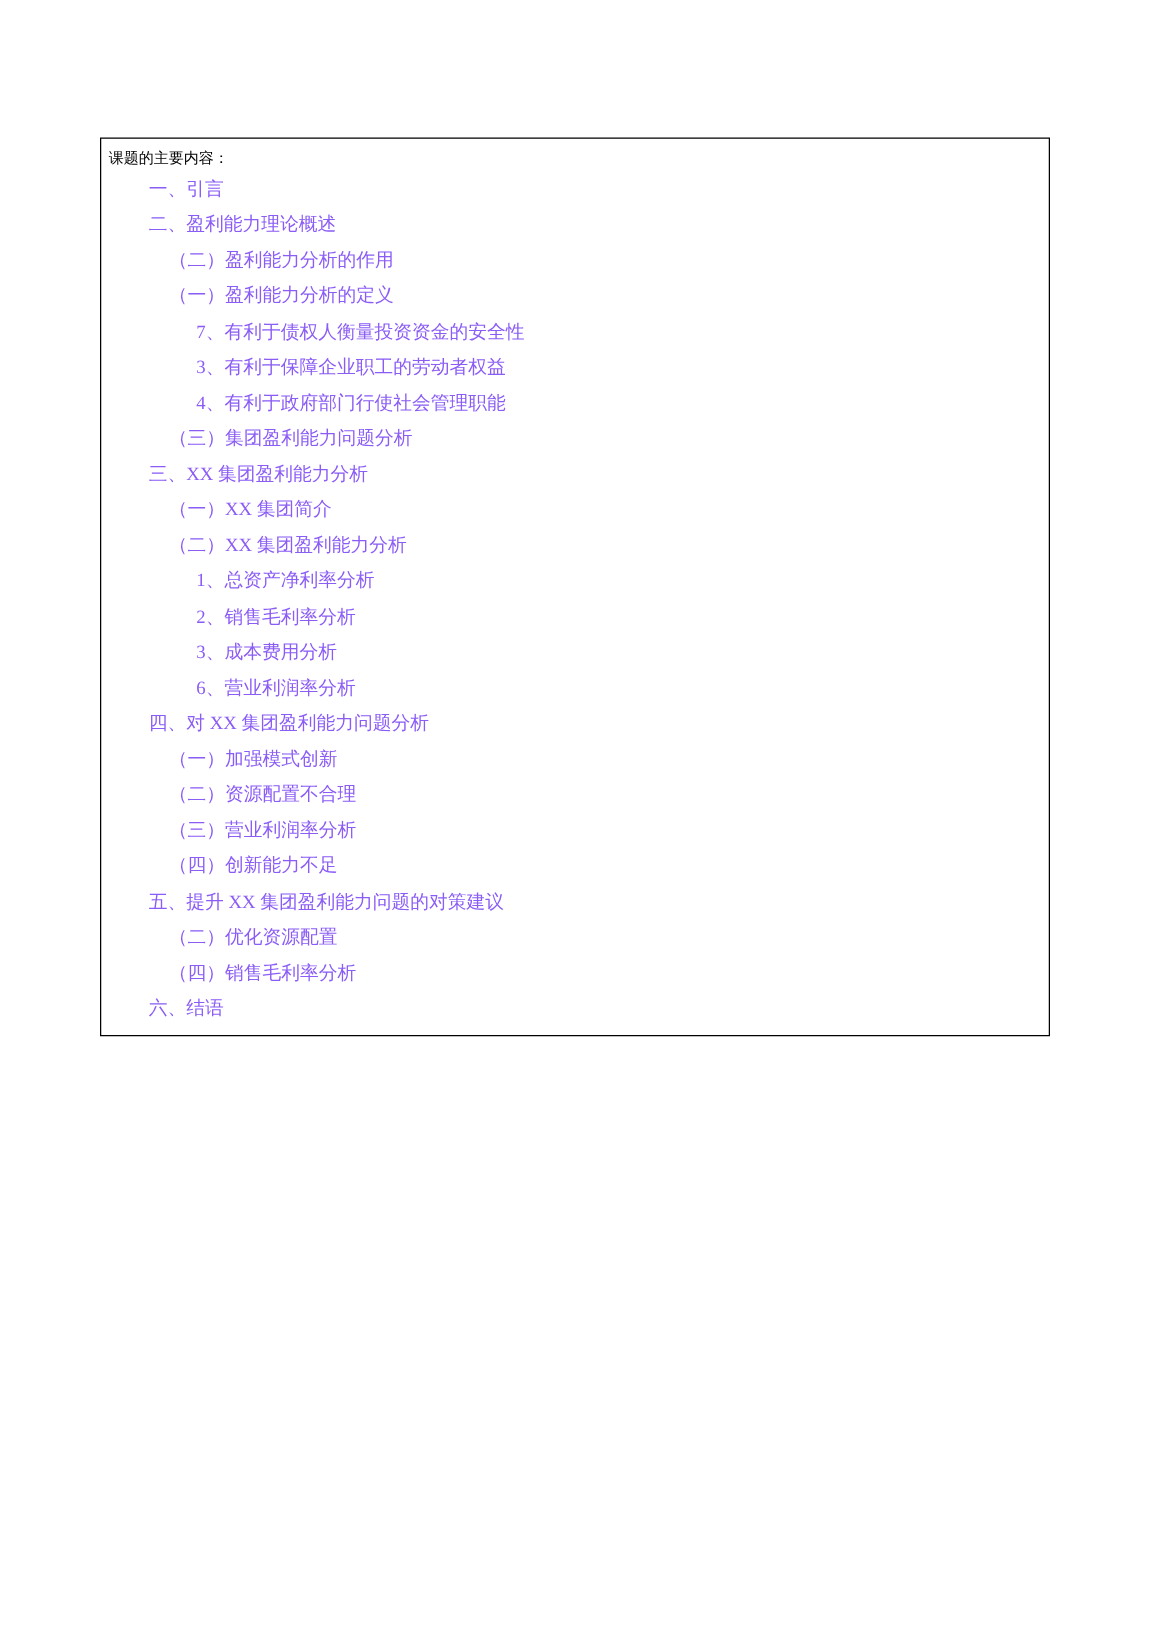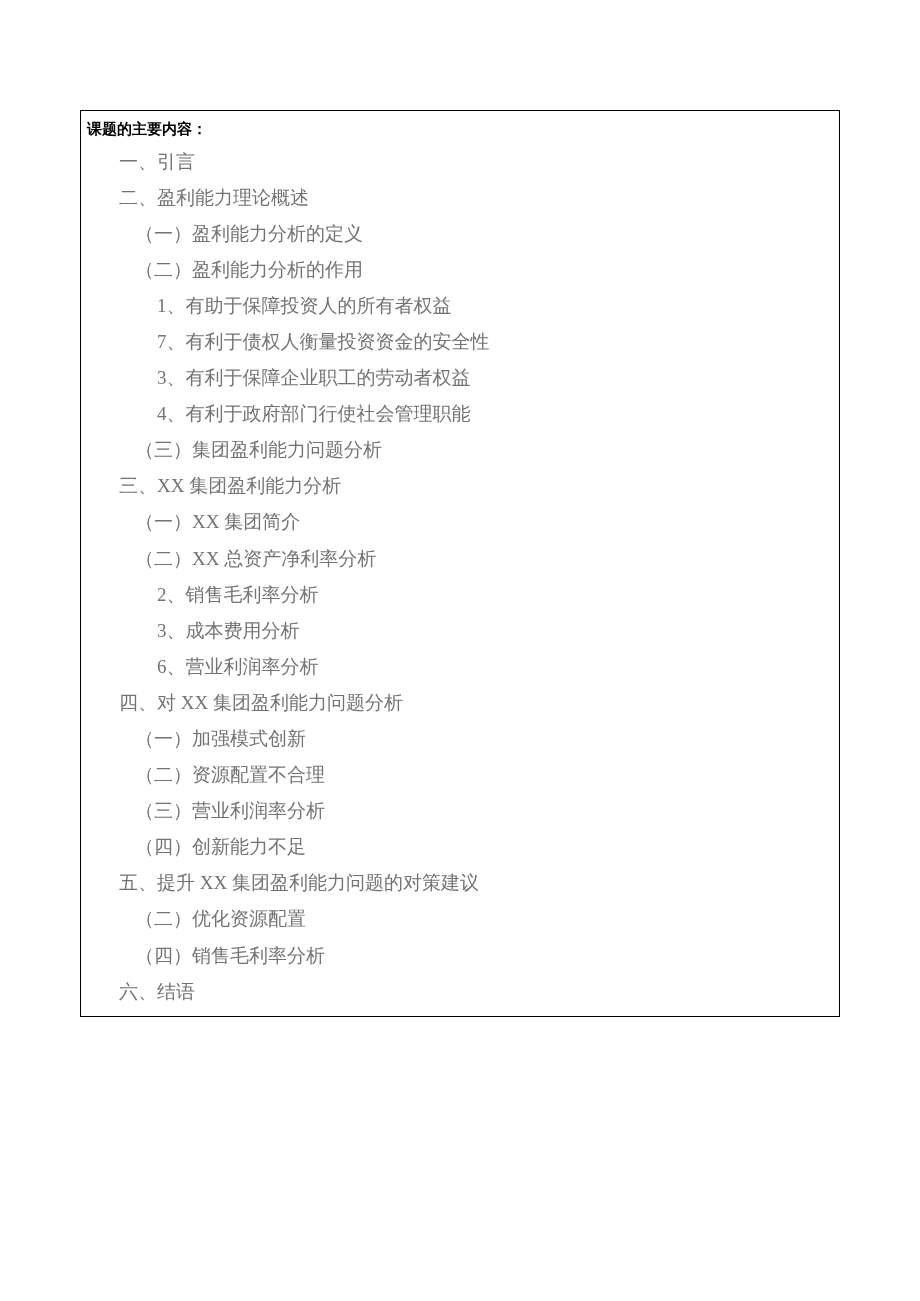--- a/index.html
+++ b/index.html
@@ -11,62 +11,61 @@
       background: #ffffff;
       font-family: "SimSun", "宋体", serif;
       padding: 110px 80px 40px 80px;
       width: 920px;
     }
     .content-box {
       border: 1px solid #000000;
       padding: 4px 6px 6px 6px;
     }
     .heading {
-      font-size: 15px;
+      font-size: 12px;
       line-height: 1.9;
       color: #000000;
-      font-weight: bold;
     }
     .level-0 {
       margin-left: 0px;
     }
     .level-1 {
       margin-left: 32px;
     }
     .level-2 {
       margin-left: 48px;
     }
     .level-3 {
       margin-left: 70px;
     }
     .outline-line {
-      font-size: 19px;
+      font-size: 15px;
       line-height: 1.9;
-      color: #737373;
+      color: #8b5cf6;
       white-space: nowrap;
     }
   </style>
 </head>
 <body>
 
 <div class="content-box">
   <div class="heading level-0">课题的主要内容：</div>
   <div id="outline-body">
       <div class="outline-line level-1">一、引言</div>
       <div class="outline-line level-1">二、盈利能力理论概述</div>
+      <div class="outline-line level-2">（二）盈利能力分析的作用</div>
       <div class="outline-line level-2">（一）盈利能力分析的定义</div>
-      <div class="outline-line level-2">（二）盈利能力分析的作用</div>
-      <div class="outline-line level-3">1、有助于保障投资人的所有者权益</div>
       <div class="outline-line level-3">7、有利于债权人衡量投资资金的安全性</div>
       <div class="outline-line level-3">3、有利于保障企业职工的劳动者权益</div>
       <div class="outline-line level-3">4、有利于政府部门行使社会管理职能</div>
       <div class="outline-line level-2">（三）集团盈利能力问题分析</div>
       <div class="outline-line level-1">三、XX 集团盈利能力分析</div>
       <div class="outline-line level-2">（一）XX 集团简介</div>
-      <div class="outline-line level-2">（二）XX 总资产净利率分析</div>
+      <div class="outline-line level-2">（二）XX 集团盈利能力分析</div>
+      <div class="outline-line level-3">1、总资产净利率分析</div>
       <div class="outline-line level-3">2、销售毛利率分析</div>
       <div class="outline-line level-3">3、成本费用分析</div>
       <div class="outline-line level-3">6、营业利润率分析</div>
       <div class="outline-line level-1">四、对 XX 集团盈利能力问题分析</div>
       <div class="outline-line level-2">（一）加强模式创新</div>
       <div class="outline-line level-2">（二）资源配置不合理</div>
       <div class="outline-line level-2">（三）营业利润率分析</div>
       <div class="outline-line level-2">（四）创新能力不足</div>
       <div class="outline-line level-1">五、提升 XX 集团盈利能力问题的对策建议</div>
       <div class="outline-line level-2">（二）优化资源配置</div>

